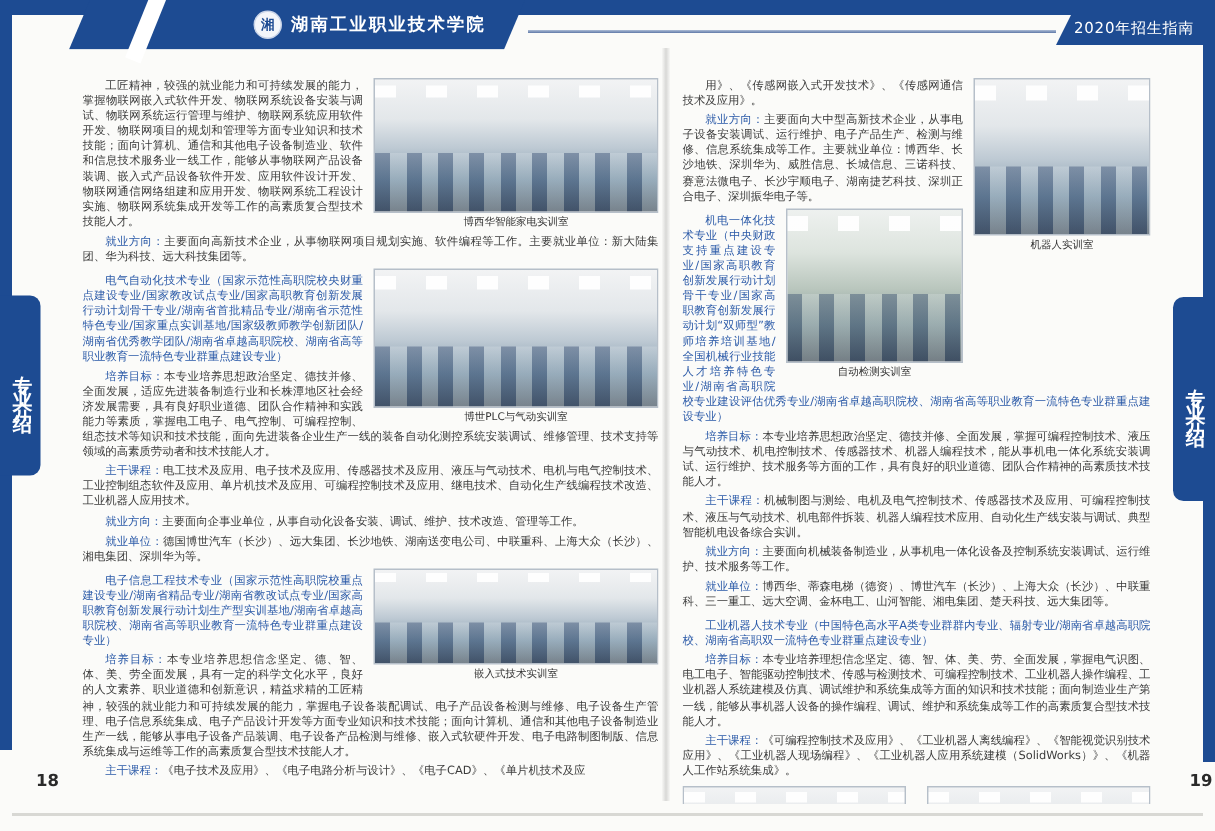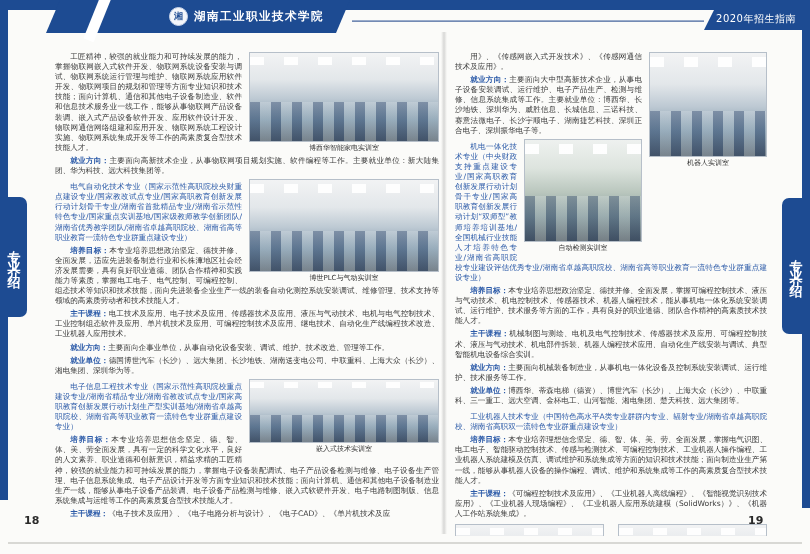--- a/index.html
+++ b/index.html
@@ -21,29 +21,29 @@
   .edition-banner span{color:#fff;font-size:10px;font-weight:normal;letter-spacing:0.5px;}
   
   .side-tab{width:27px;background:#1d4b92;color:#fff;display:flex;align-items:center;justify-content:center;z-index:6;}
   .side-tab.l{left:0;top:197px;height:120px;border-radius:0 7px 7px 0;}
   .side-tab.r{left:782px;top:198px;height:136px;border-radius:7px 0 0 7px;}
   .side-tab span{writing-mode:vertical-rl;text-orientation:upright;font-size:13px;font-weight:bold;letter-spacing:9px;}
   
   .gutter{left:441px;top:32px;width:6px;height:502px;background:linear-gradient(90deg,rgba(0,0,0,0),rgba(0,0,0,0.14),rgba(0,0,0,0));}
   .pagenum{font-size:11px;font-weight:bold;color:#2a2a2a;}
   .pagenum.l{left:24px;top:514px;}
-  .pagenum.r{left:748px;top:514px;}
+  .pagenum.r{left:793px;top:514px;}
   .bottom-edge{left:8px;top:542px;width:794px;height:2px;background:#d8d8d4;}
   
   .page{top:52px;height:484px;overflow:hidden;font-size:7.6px;line-height:1.33;color:#3b3b3b;text-align:justify;}
   .page.lp{left:55px;width:384px;}
   .page.rp{left:455px;width:312px;}
   p.body{margin:0 0 3px 0;text-indent:2em;}
   h3.sec{margin:6px 0 3px 0;font-size:7.6px;line-height:1.33;color:#2b5aa8;font-weight:normal;text-indent:2em;}
-  .lbl{color:#2b5aa8;font-weight:bold;}
+  .lbl{color:#2b5aa8;font-weight:normal;}
   
   figure.fig{margin:0 0 3px 7px;float:right;}
   .photo{border:1px solid #b6bfc9;box-sizing:border-box;position:relative;overflow:hidden;
     background:linear-gradient(180deg,#f2f3f4 0%,#e3e7ea 30%,#bdc9d3 52%,#8099ab 76%,#57646f 100%);}
   .photo::before{content:"";position:absolute;left:0;right:0;top:4%;height:10%;
     background:repeating-linear-gradient(90deg,rgba(255,255,255,.95) 0 14px,rgba(255,255,255,0) 14px 34px);}
   .photo::after{content:"";position:absolute;left:0;right:0;top:56%;bottom:0;
     background:repeating-linear-gradient(90deg,rgba(24,48,92,.34) 0 10px,rgba(235,240,244,.22) 10px 21px);}
   .photo.green{background:linear-gradient(180deg,#eef1ef 0%,#dde4de 28%,#b9c6bd 52%,#84999b 76%,#535f66 100%);}
   .w190{width:190px;} .w118{width:118px;}

